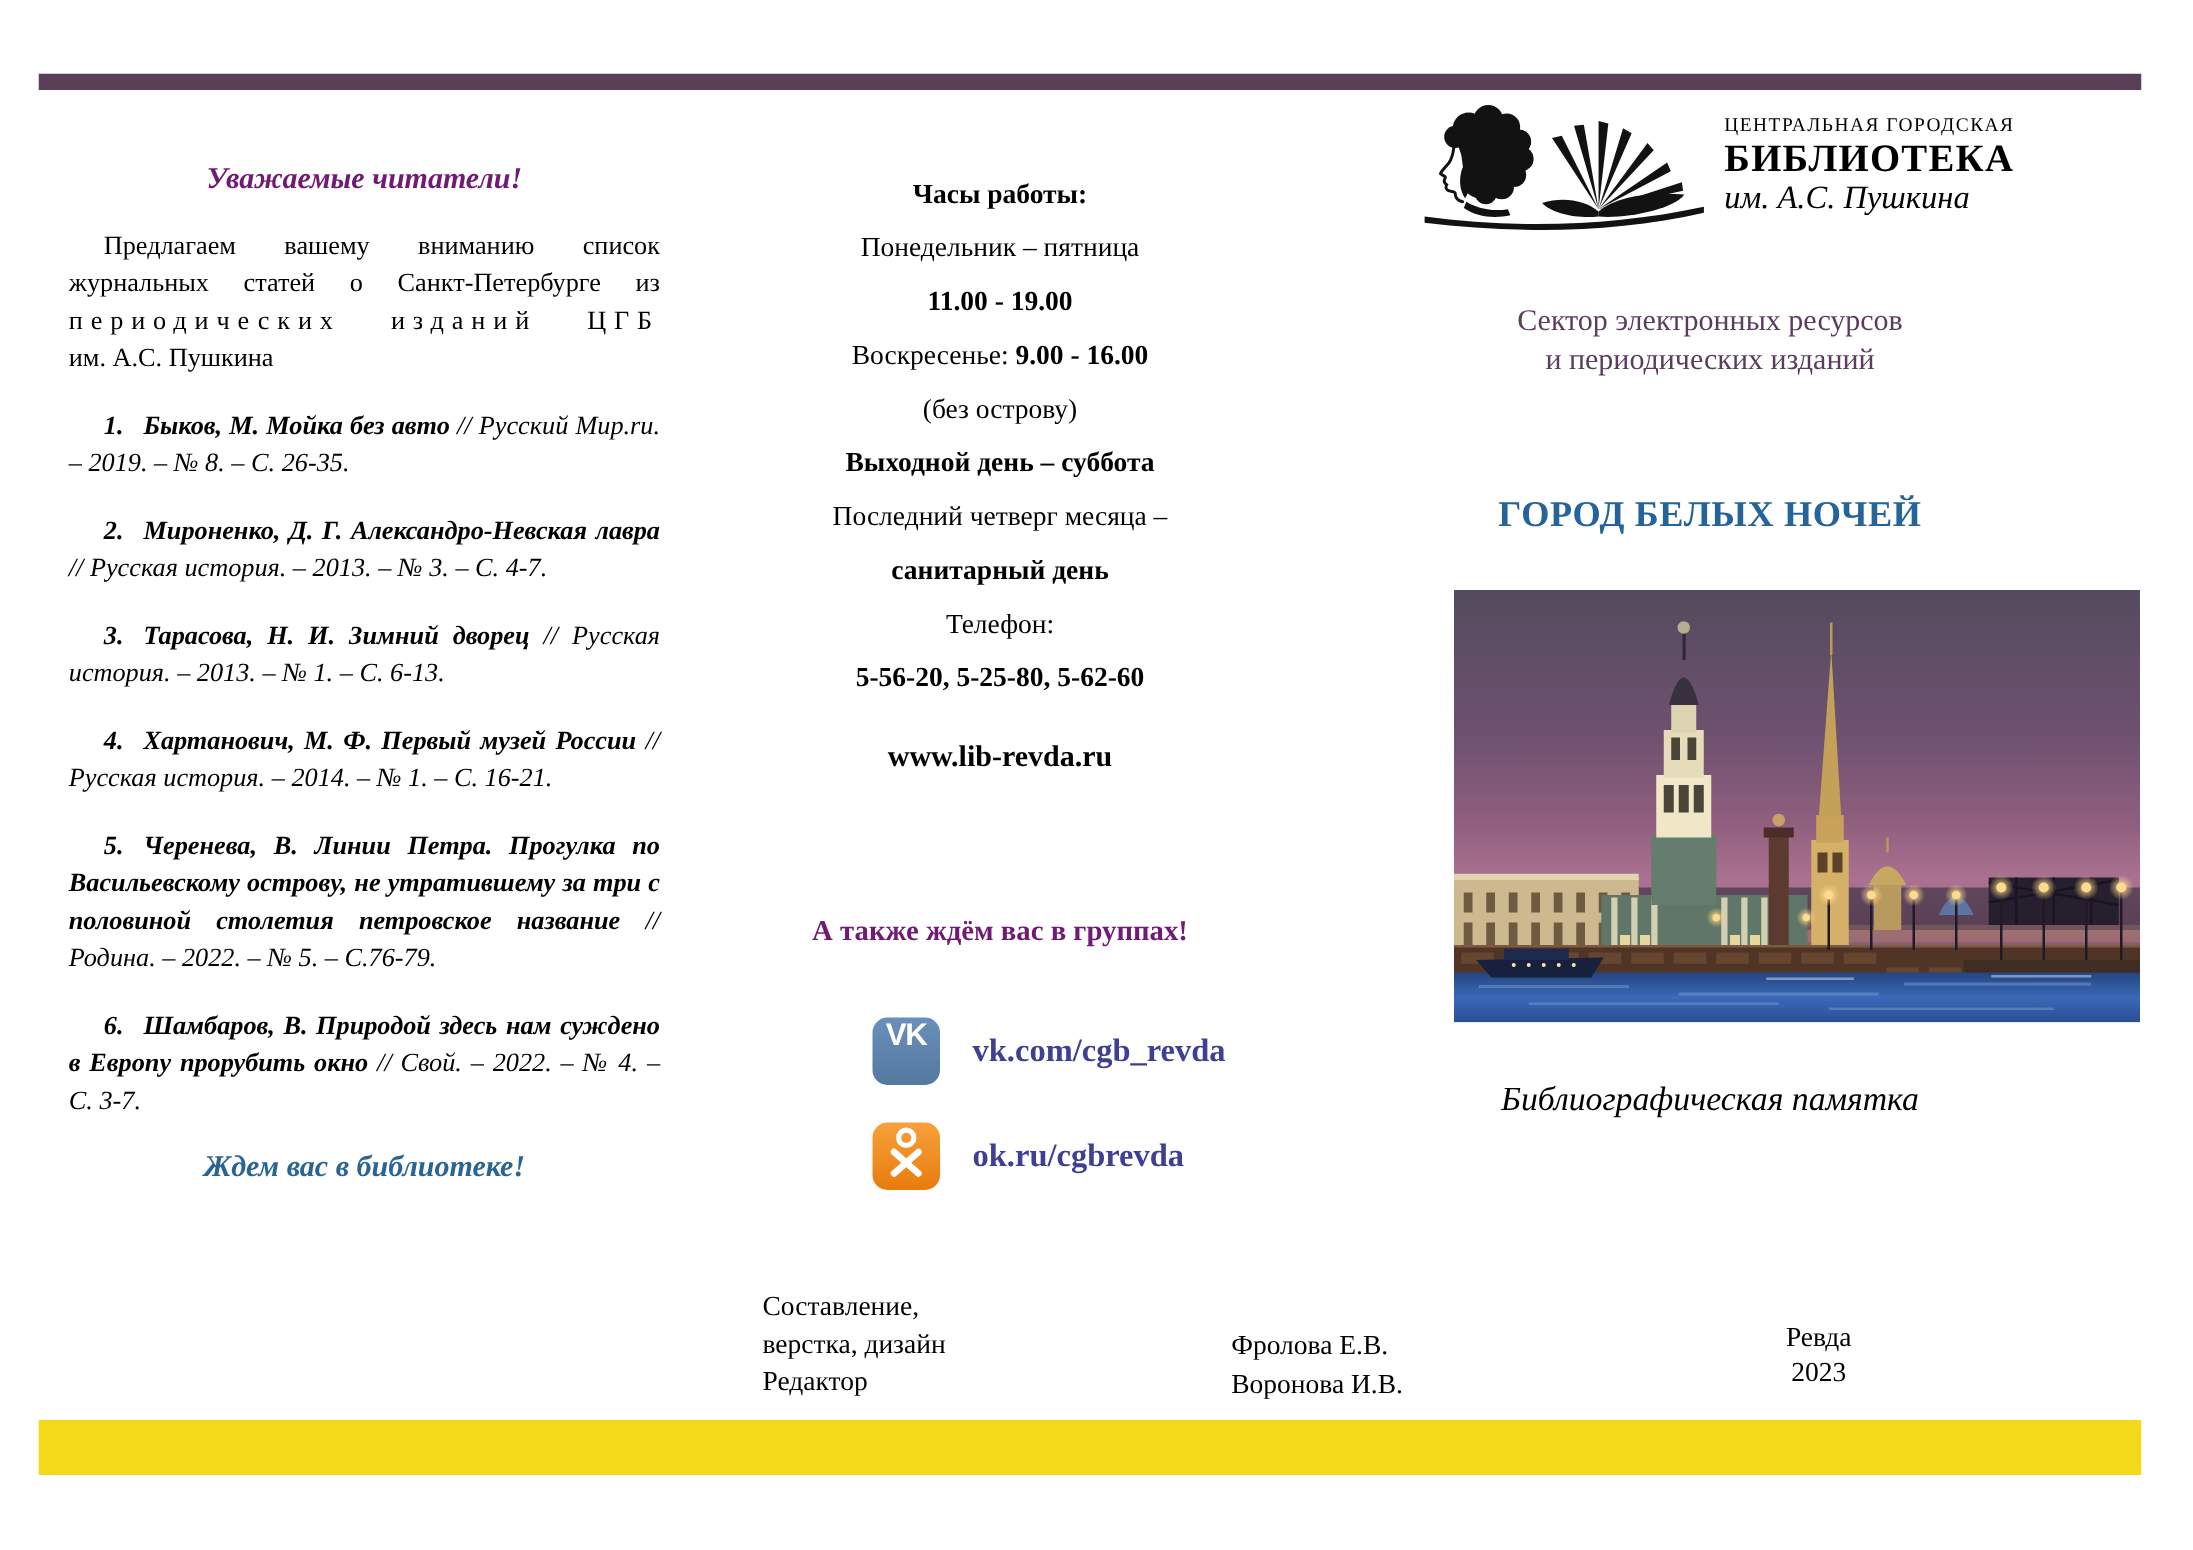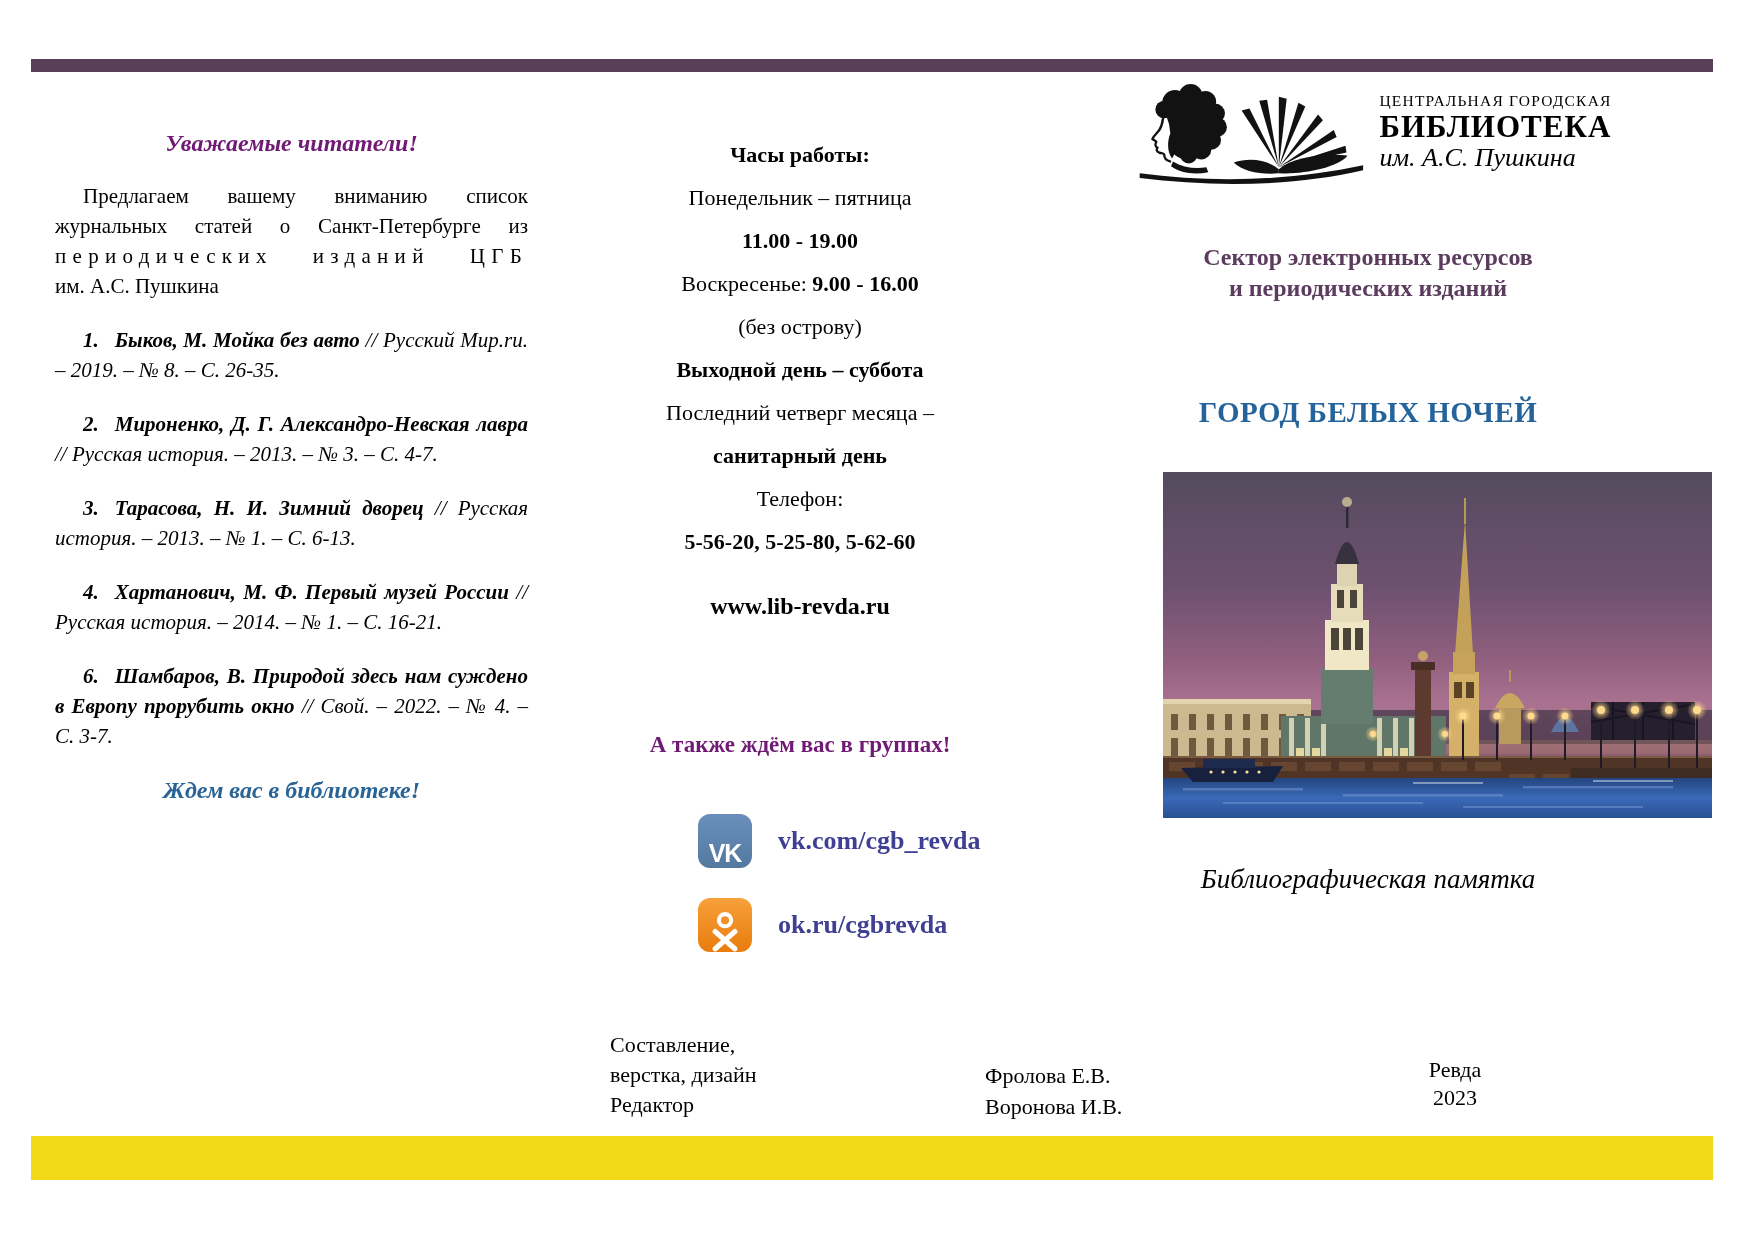--- a/index.html
+++ b/index.html
@@ -34,36 +34,36 @@
   
   .col-mid { position:absolute; left:560px; top:142px; width:480px; text-align:center; font-size:22px; }
   .mline { margin-bottom:17px; line-height:26px; }
   .b { font-weight:bold; }
   .website { margin-top:38px; font-weight:bold; font-size:24px; }
   .groups-title { margin-top:112px; font-weight:bold; font-size:23px; color:#701a75; }
   .social-row { display:flex; align-items:center; gap:26px; margin-left:138px; text-align:left; }
   .social-row.vk { margin-top:56px; }
   .social-row.ok { margin-top:30px; }
   .icon-badge { width:54px; height:54px; border-radius:12px; flex:0 0 auto;
-                display:flex; align-items:flex-end; justify-content:center; }
+                display:flex; align-items:flex-start; justify-content:center; }
   .vk-badge { background:linear-gradient(#6a8fbc,#54799f);
               font-family:"Liberation Sans","DejaVu Sans",sans-serif;
               font-weight:bold; font-size:25px; color:#fff; letter-spacing:-1px; }
   .ok-badge { background:linear-gradient(#f7a13c,#e87c0c); }
   .social-link { font-size:26px; font-weight:bold; color:#3f3f94; text-decoration:none; }
 
   
   .logo-row { position:absolute; left:1048px; top:84px; width:640px;
               display:flex; justify-content:center; align-items:flex-start; gap:10px; }
   .logo-text { padding-top:8px; }
   .lt1 { font-size:15.5px; letter-spacing:1.2px; white-space:nowrap; }
   .lt2 { font-size:31px; font-weight:bold; letter-spacing:1px; line-height:1.08; white-space:nowrap; }
   .lt3 { font-size:26px; font-style:italic; white-space:nowrap; }
   .sector { position:absolute; left:1048px; top:242px; width:640px; text-align:center;
-            color:#5b3c5e; font-weight:bold; font-size:24px; line-height:31px; }
+            color:#5b3c5e; font-weight:normal; font-size:24px; line-height:31px; }
   .city-title { position:absolute; left:1048px; top:396px; width:640px; text-align:center;
                 color:#25639b; font-weight:bold; font-size:29px; letter-spacing:0.5px; }
   .photo { position:absolute; left:1163px; top:472px; width:549px; height:346px; overflow:hidden; }
   .photo svg { display:block; }
   .caption { position:absolute; left:1048px; top:864px; width:640px; text-align:center;
              font-style:italic; font-size:27px; }
 
   
   .credits-left  { position:absolute; left:610px;  top:1030px; font-size:22px; line-height:30px; }
   .credits-names { position:absolute; left:985px;  top:1060px; font-size:22px; line-height:31px; }
@@ -93,20 +93,24 @@
     <span class="num">2.</span><span class="lead">Мироненко, Д. Г. Александро-Невская лавра</span>
     <span class="tail">// Русская история. – 2013. – № 3. – С. 4-7.</span>
   </p>
   <p class="item">
     <span class="num">3.</span><span class="lead">Тарасова, Н. И. Зимний дворец</span>
     <span class="tail">// Русская история. – 2013. – № 1. – С. 6-13.</span>
   </p>
   <p class="item">
     <span class="num">4.</span><span class="lead">Хартанович, М. Ф. Первый музей России</span>
     <span class="tail">// Русская история. – 2014. – № 1. – С. 16-21.</span>
+  </p>
+  <p class="item">
+    <span class="num">5.</span><span class="lead">Черенева, В. Линии Петра. Прогулка по Васильевскому острову, не утратившему за три с половиной столетия петровское название</span>
+    <span class="tail">// Родина. – 2022. – № 5. – С.76-79.</span>
   </p>
   <p class="item">
     <span class="num">6.</span><span class="lead">Шамбаров, В. Природой здесь нам суждено в Европу прорубить окно</span>
     <span class="tail">// Свой. – 2022. – № 4. – С. 3-7.</span>
   </p>
 
   <div class="footer-line">Ждем вас в библиотеке!</div>
 </div>
 
 <div class="col-mid">

